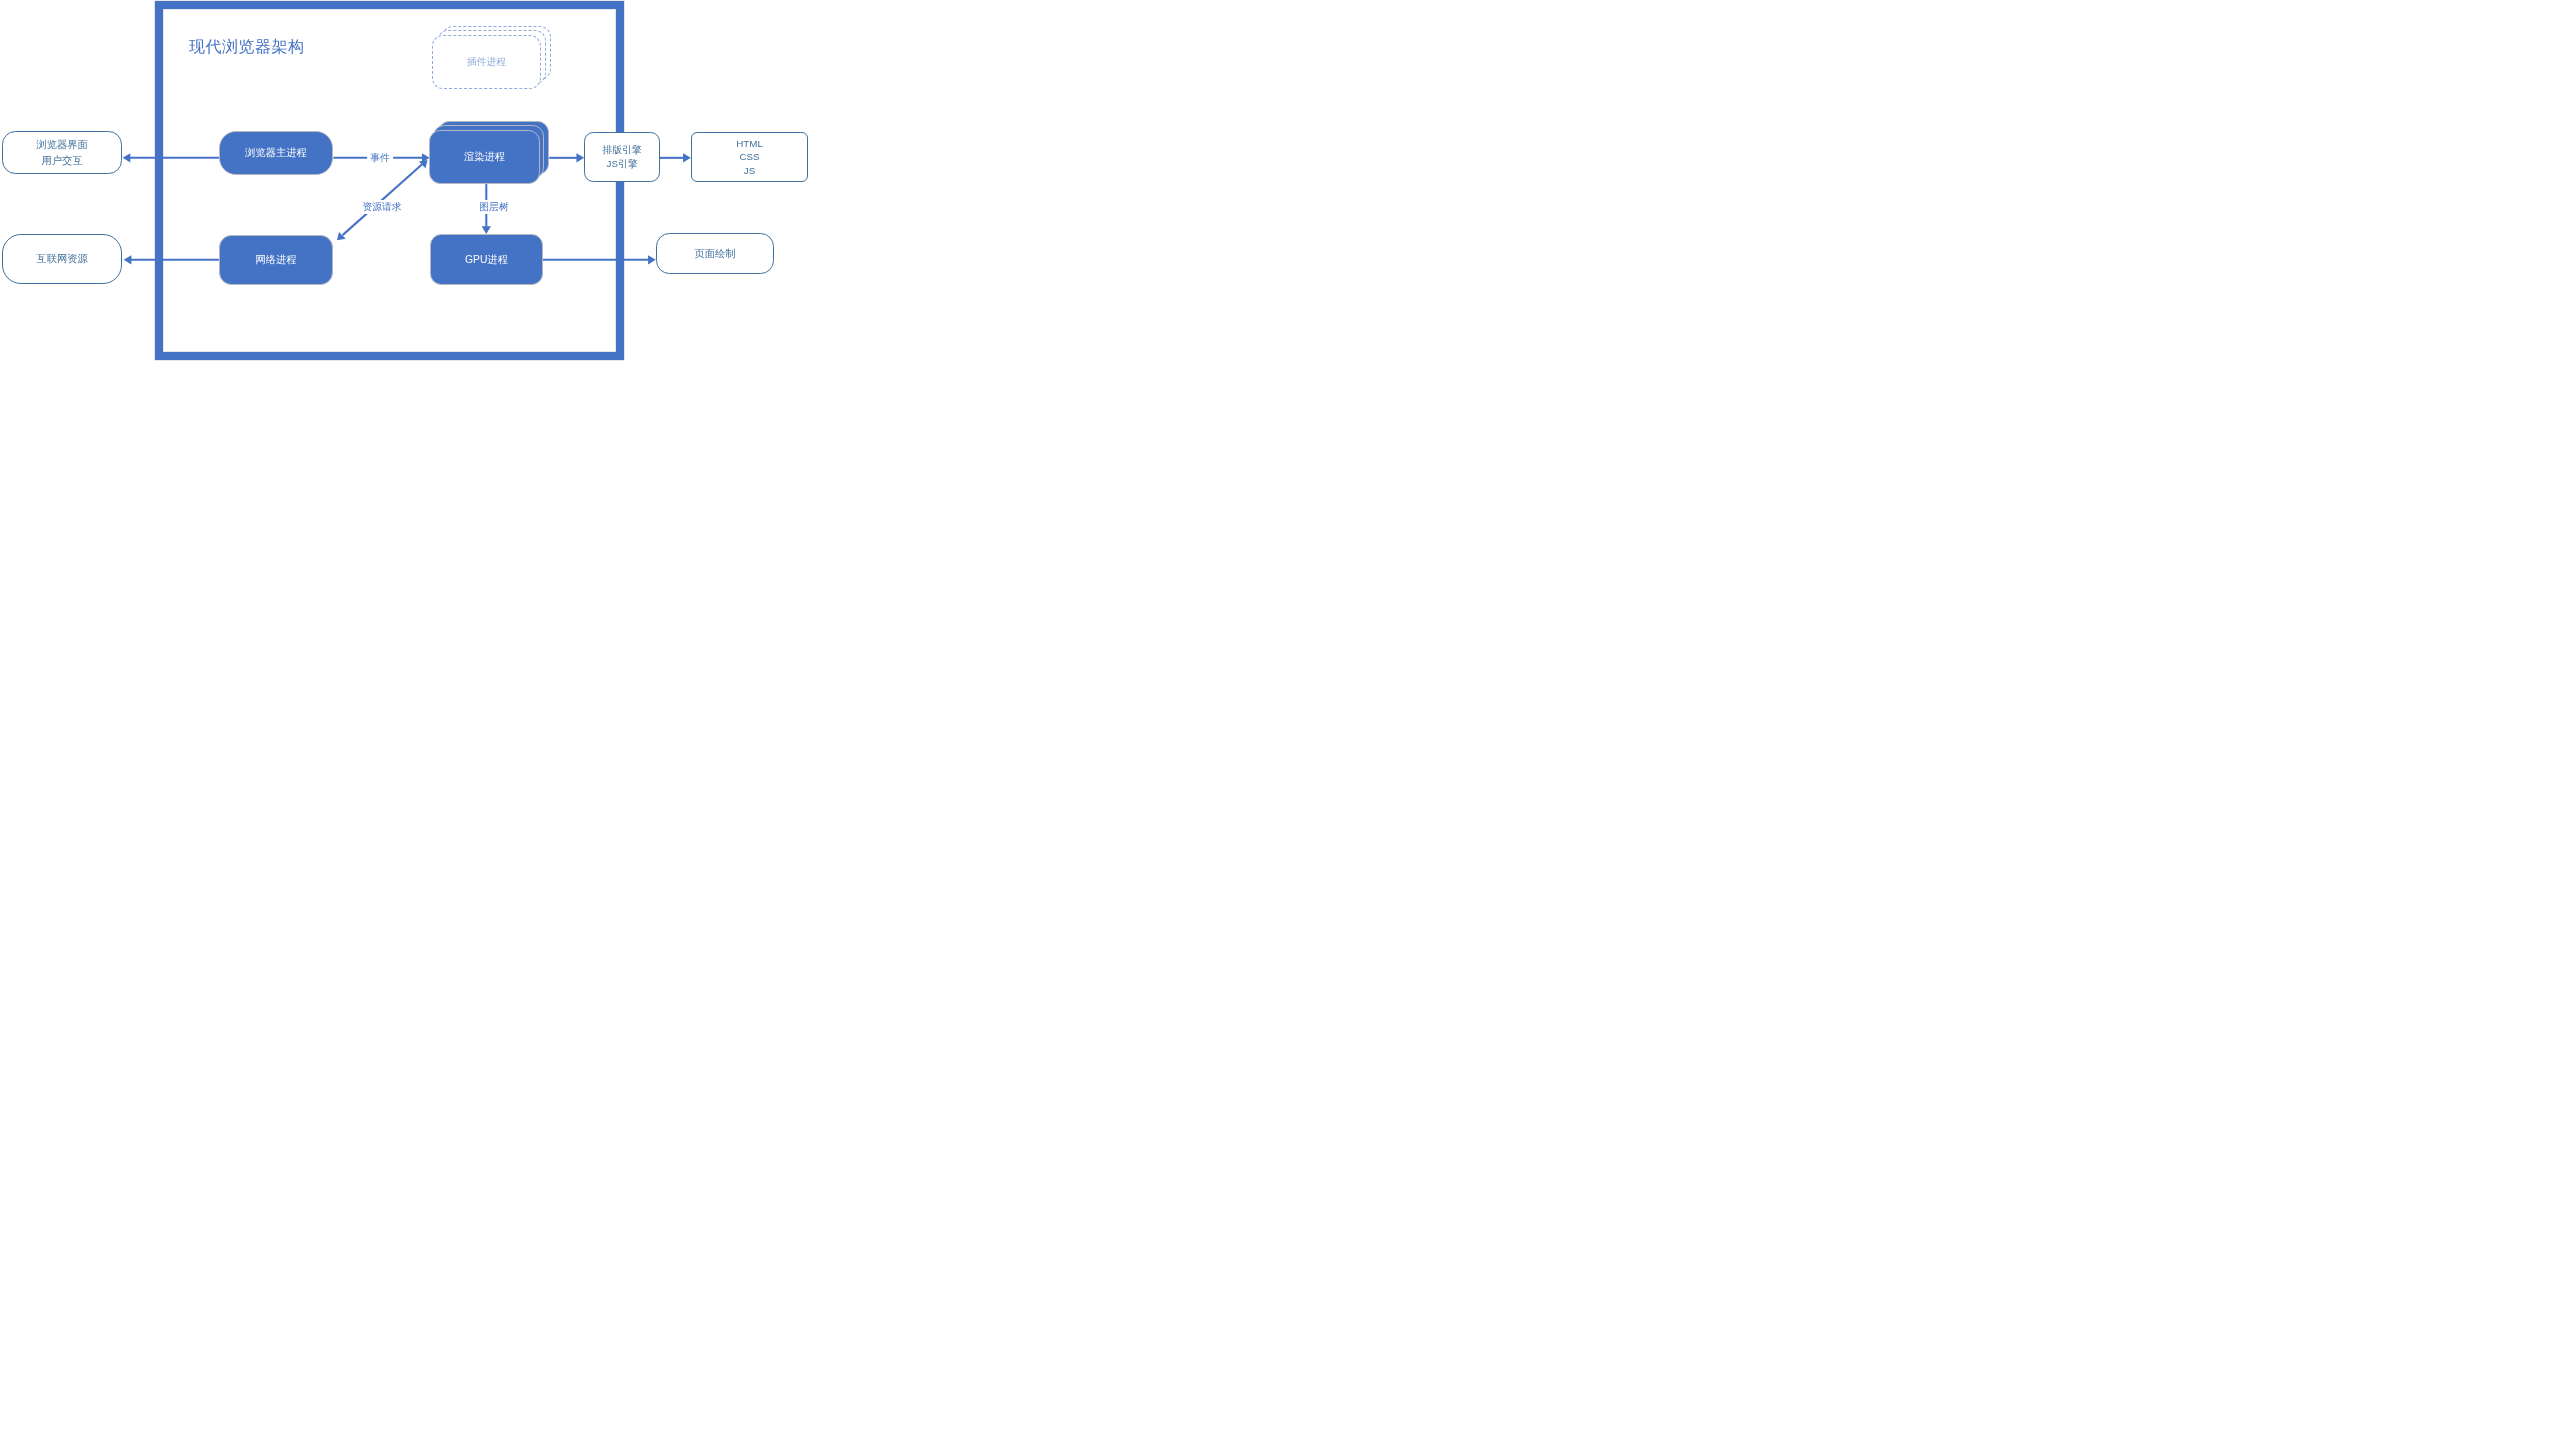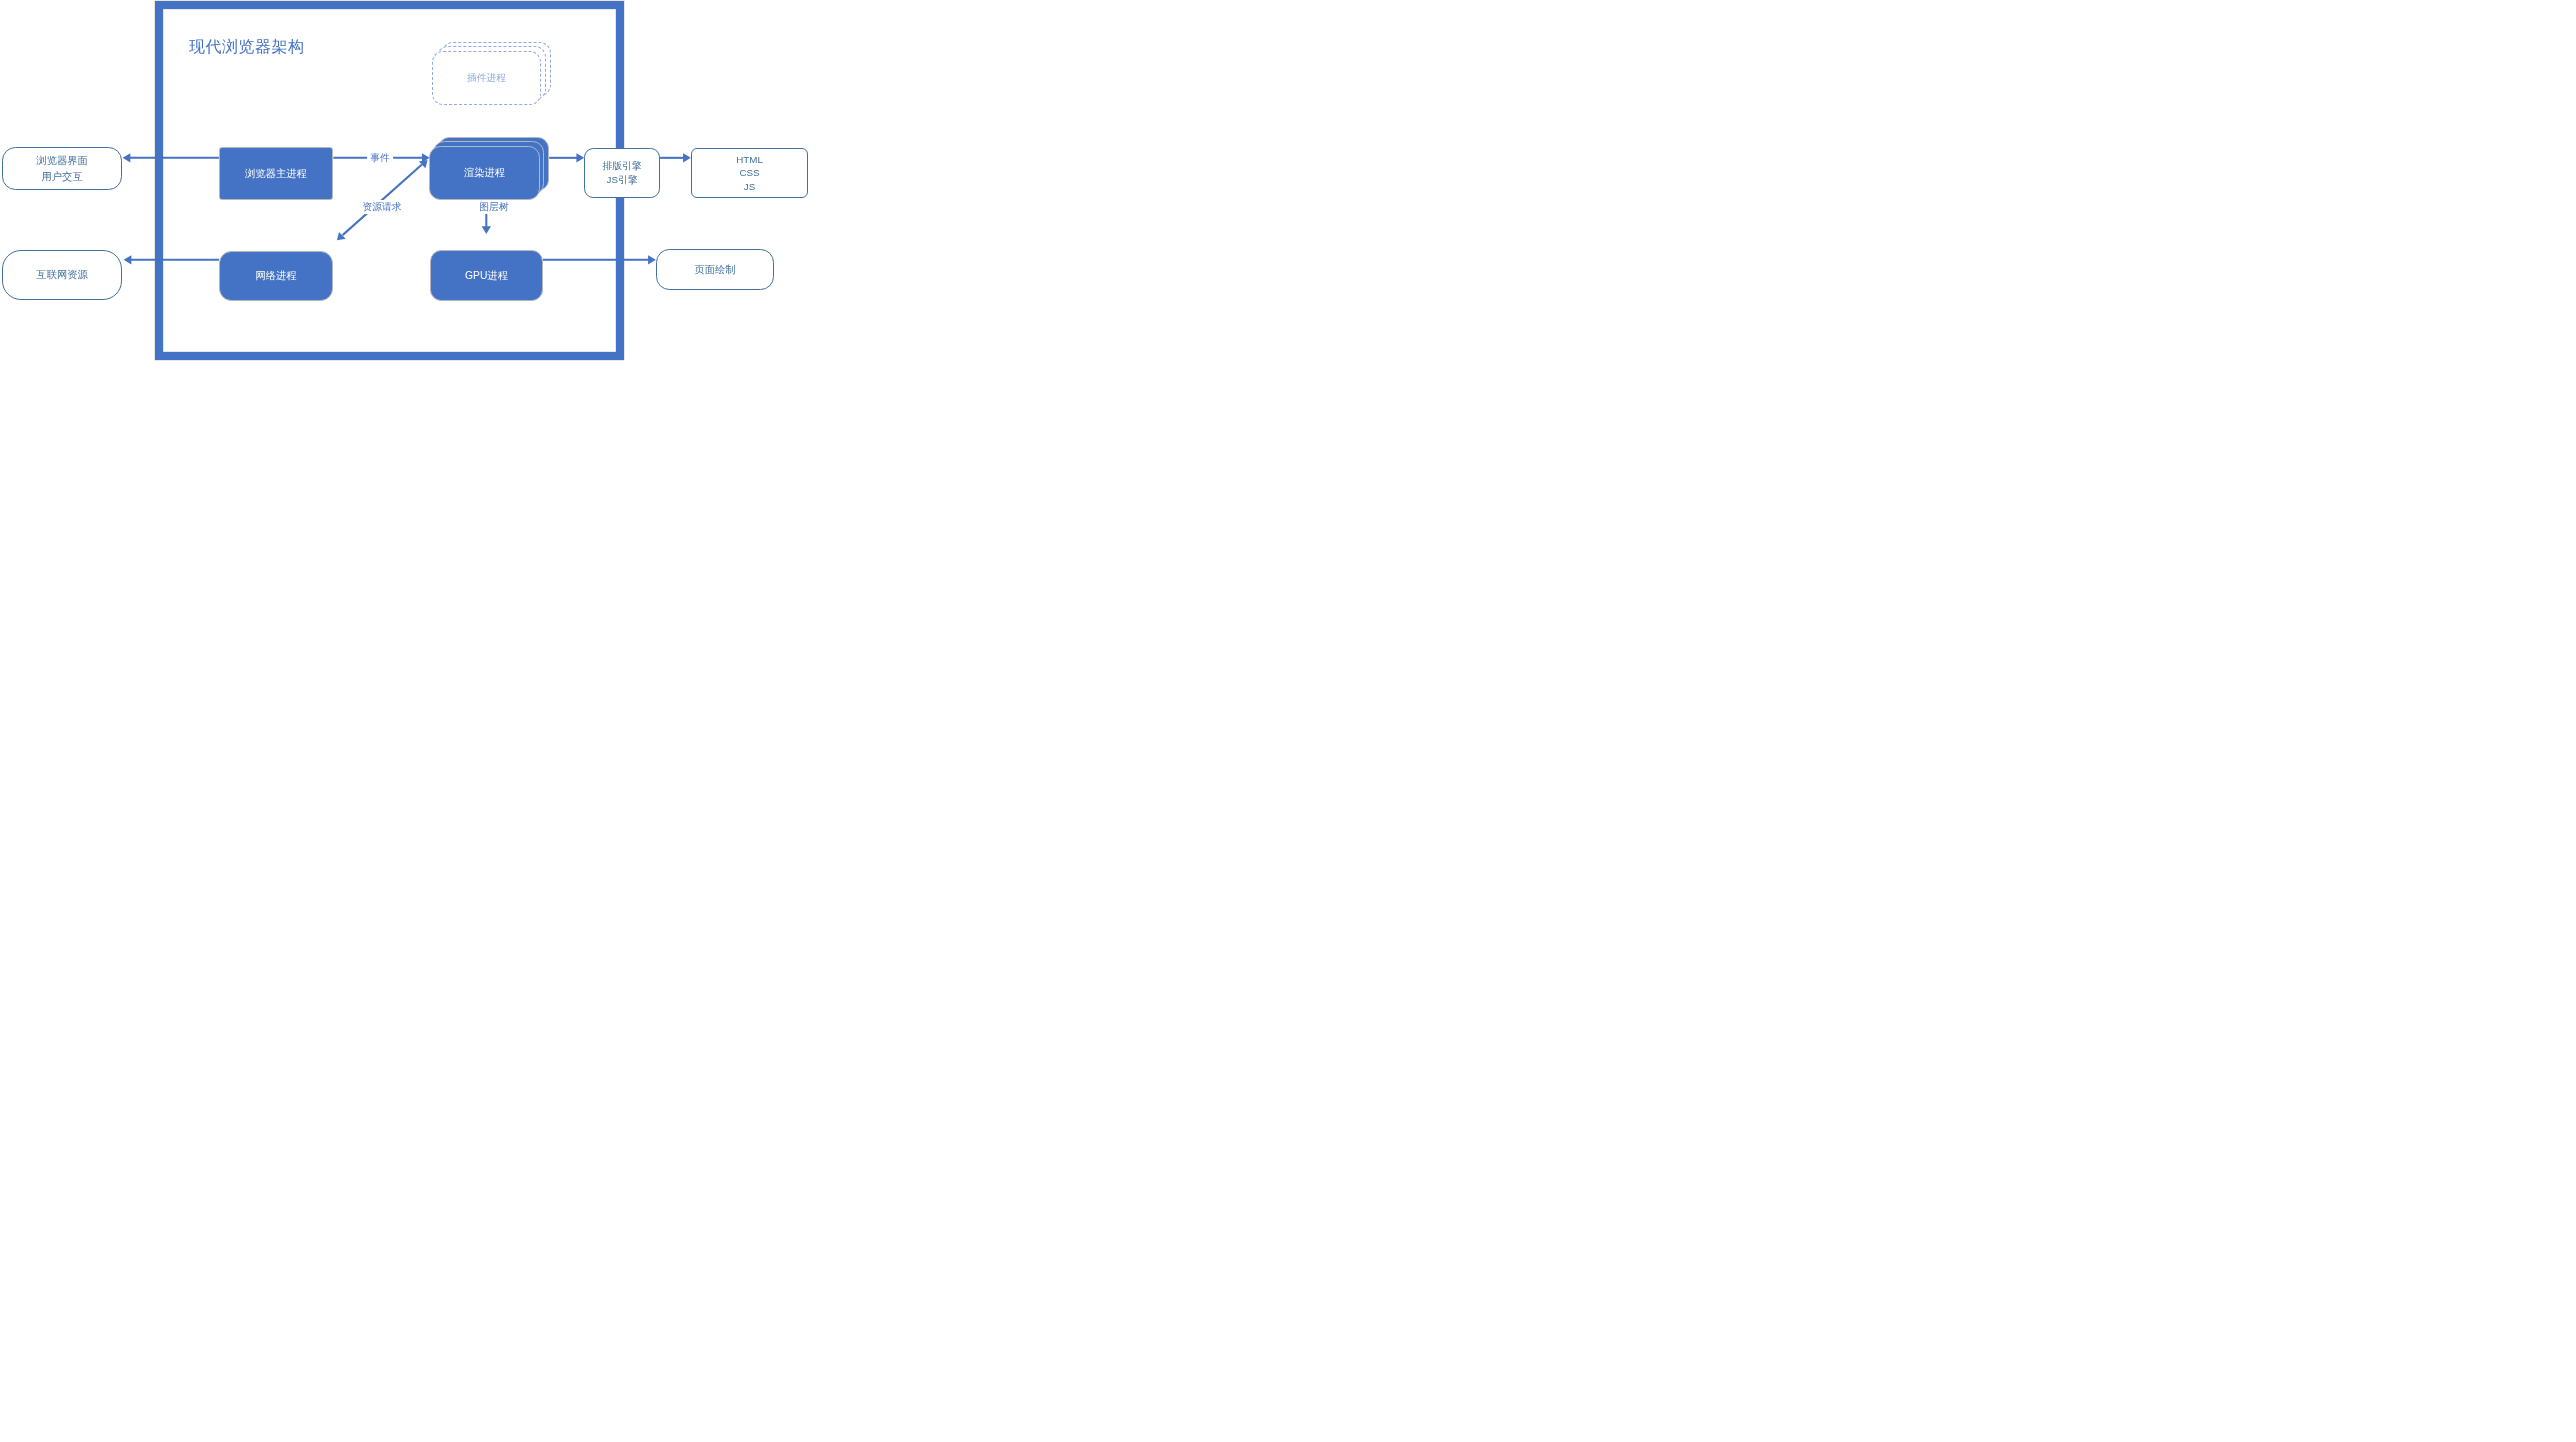--- a/index.html
+++ b/index.html
@@ -53,21 +53,21 @@
 
   .stack-label{
     position:absolute;width:100%;text-align:center;white-space:nowrap;
   }
 
   
   #arrows{position:absolute;left:0;top:0;width:816px;height:361px;z-index:3;}
   #arrows line{stroke:var(--primary);stroke-width:4;}
   #arrows polygon{fill:var(--primary);stroke:none;}
 
-  .nodes-layer{position:absolute;left:0;top:16px;width:100%;height:100%;z-index:4;}
+  .nodes-layer{position:absolute;left:0;top:0;width:100%;height:100%;z-index:4;}
 
   
   .edge-label{
     position:absolute;z-index:5;transform:translate(-50%,-50%);
     background:#ffffff;color:var(--primary);
     font-size:9.8px;padding:0.5px 3.1px;white-space:nowrap;
   }
 </style>
 </head>
 <body>
@@ -124,21 +124,21 @@
 
   <div class="nodes-layer">
 
     <div>
       <div class="layer dashed-layer" style="left:442px;top:26px;width:109px;height:54px;border-radius:11.3px;"></div>
       <div class="layer dashed-layer" style="left:437px;top:30px;width:109px;height:54px;border-radius:11.3px;background:#fff;"></div>
       <div class="layer dashed-layer" style="left:432px;top:35px;width:109px;height:54px;border-radius:11.3px;background:#fff;"></div>
       <div class="stack-label" style="left:432px;top:56px;width:109px;font-size:9.8px;color:var(--dashed);">插件进程</div>
     </div>
 
-    <div class="node solid" style="left:219px;top:131px;width:114px;height:53px;border-radius:3px;">
+    <div class="node solid" style="left:219px;top:131px;width:114px;height:44px;border-radius:17px;">
       <span class="node-label">浏览器主进程</span>
     </div>
 
     <div>
       <div class="layer solid-layer" style="left:438px;top:121px;width:111px;height:54px;border-radius:11.3px;"></div>
       <div class="layer solid-layer" style="left:433px;top:125px;width:111px;height:54px;border-radius:11.3px;"></div>
       <div class="layer solid-layer" style="left:429px;top:130px;width:111px;height:54px;border-radius:11.3px;"></div>
       <div class="stack-label" style="left:429px;top:150px;width:111px;font-size:10.3px;color:#ffffff;">渲染进程</div>
     </div>
 

